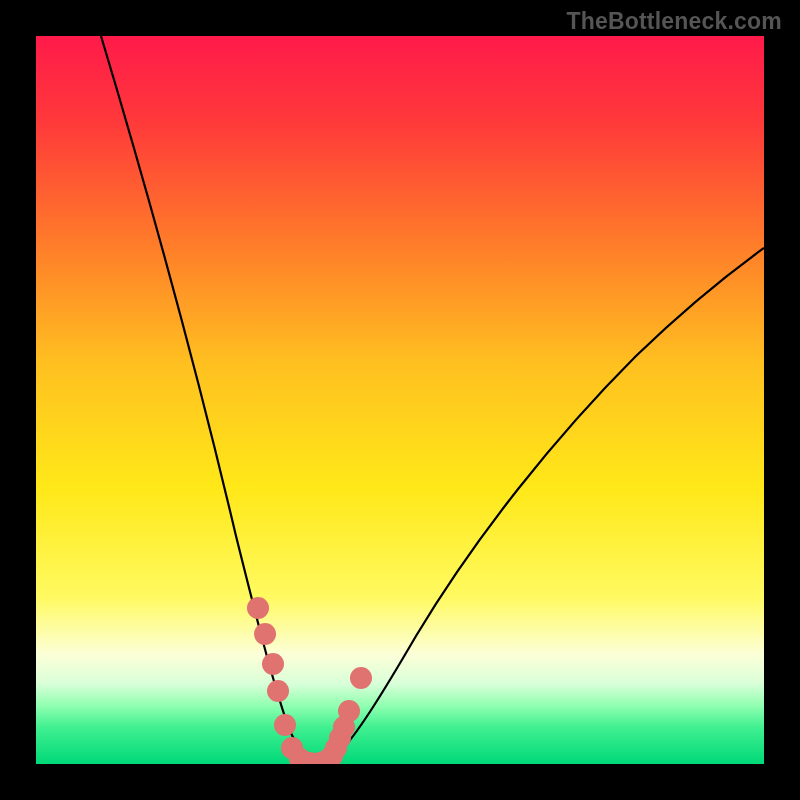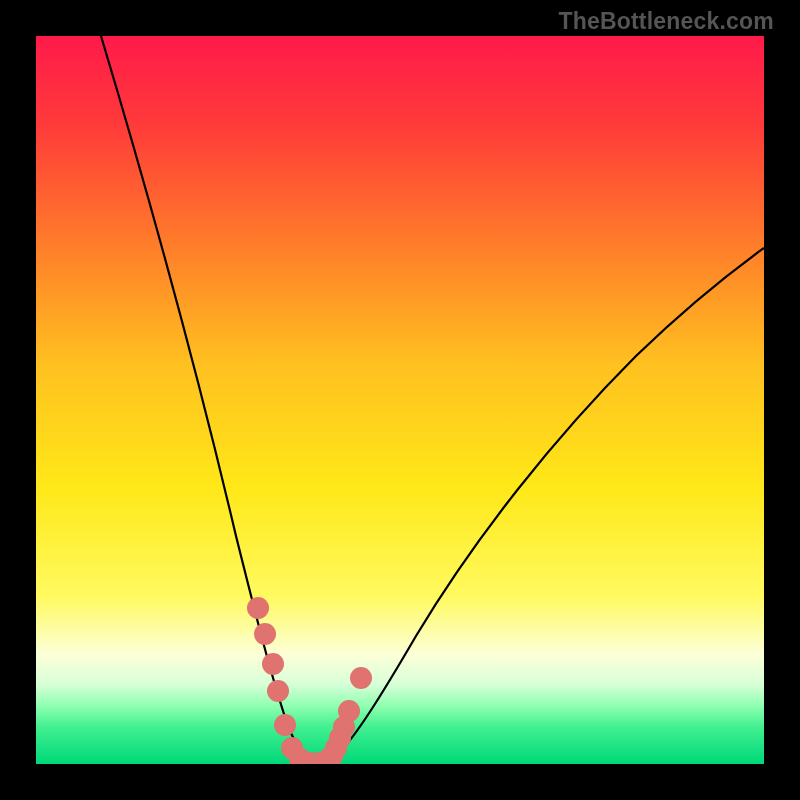--- a/index.html
+++ b/index.html
@@ -8,21 +8,21 @@
   .chart-container {
     position: relative;
     width: 800px;
     height: 800px;
     background: #000;
   }
   
   .watermark {
     position: absolute;
     top: 8px;
-    right: 26px;
+    right: 18px;
     font-family: Arial, sans-serif;
     font-size: 23px;
     font-weight: bold;
     color: #555;
     z-index: 10;
     letter-spacing: 0.2px;
   }
   
   .plot-area {
     position: absolute;

